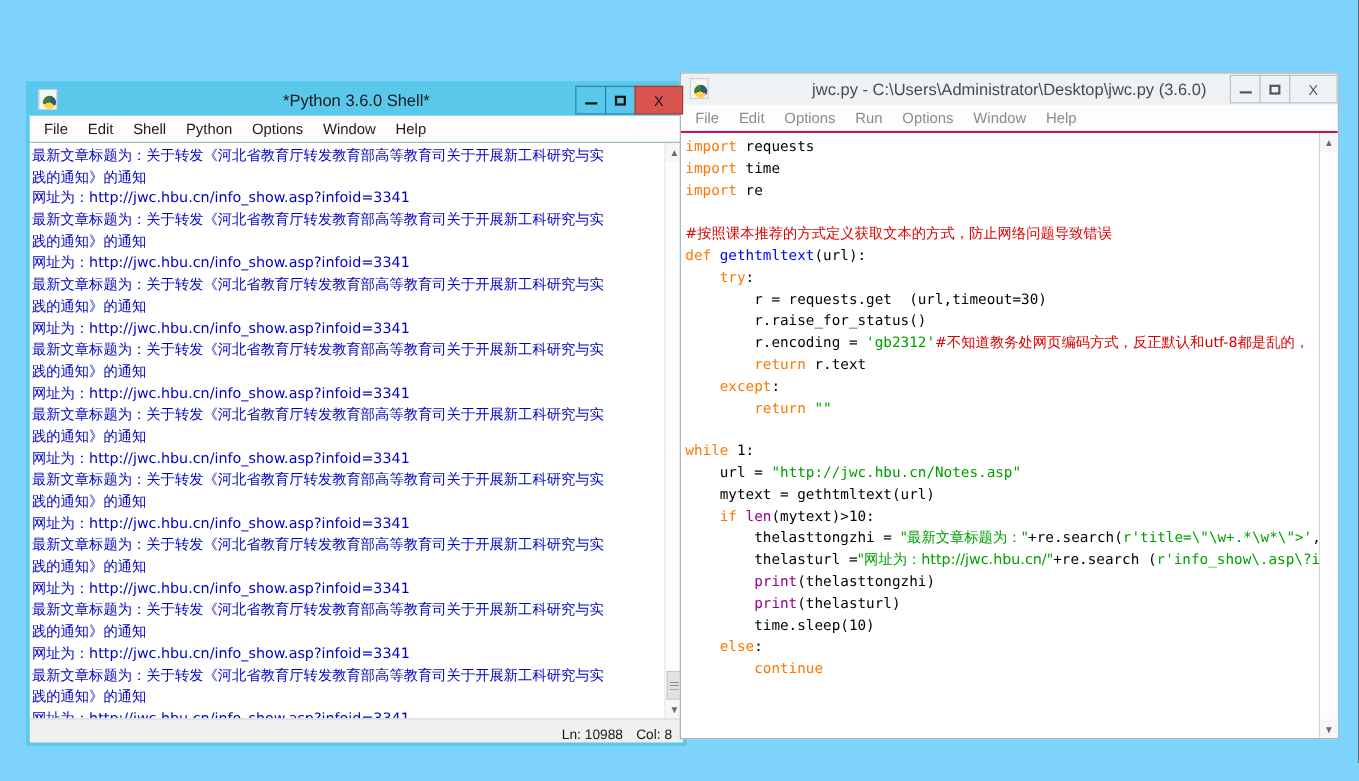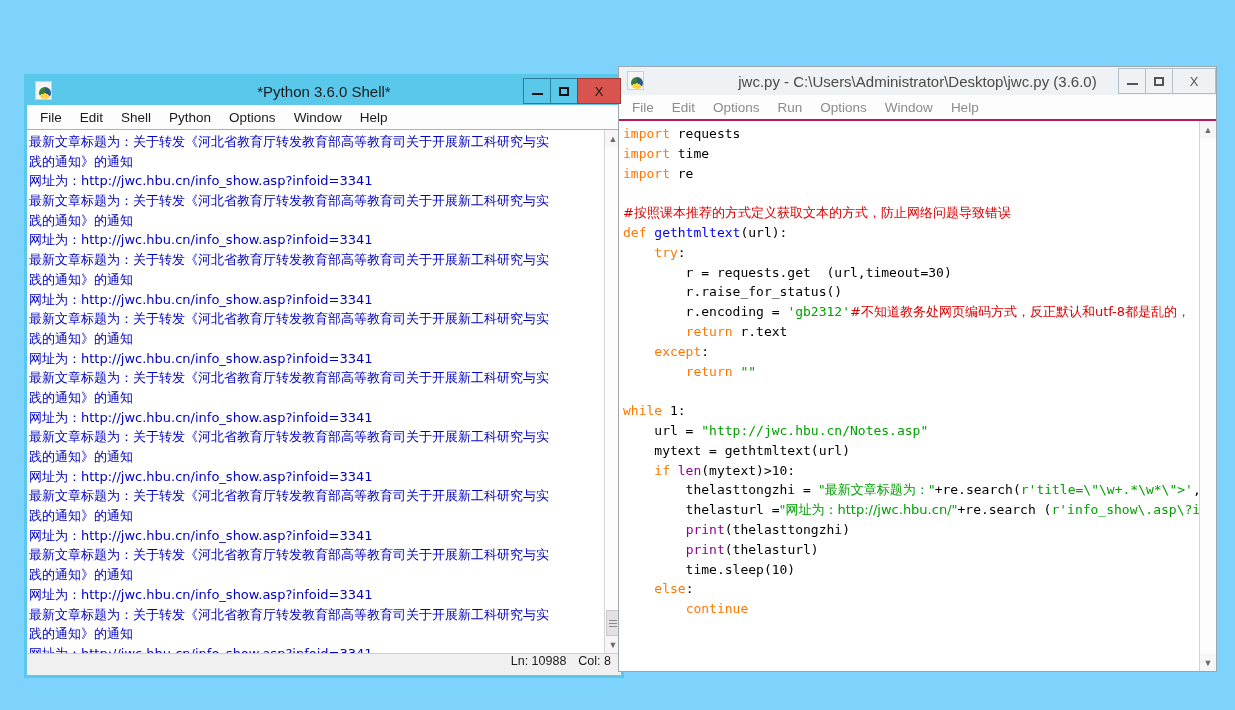--- a/index.html
+++ b/index.html
@@ -81,21 +81,21 @@
   .sb-thumb {
     position: absolute; left: 1px; right: 1px;
     background: #e2e2e2; border: 1px solid #c8c8c8;
     display: flex; align-items: center; justify-content: center;
   }
   .sb-grip { width: 8px; height: 7px;
     background: repeating-linear-gradient(to bottom,#8a8a8a 0 1px,transparent 1px 3px); }
 
   .statusbar {
     height: 22px; flex: none; background: #f0f0f0; border-top: 1px solid #cfcfcf;
-    display: flex; align-items: flex-start; justify-content: flex-end; padding-right: 10px;
+    display: flex; align-items: flex-end; justify-content: flex-end; padding-right: 10px;
     font-size: 12.5px; color: #1b1b1b; gap: 12px;
   }
 
   
   #shell-window {
     left: 24px; top: 74px; width: 600px; height: 604px;
     border: 3px solid #5ac8eb; background: #5ac8eb;
   }
   #shell-window .textpane { padding: 2px 0 0 2px; }
   .shell-line { font-size: 13px; line-height: 19.7px; color: #0000c0; height: 19.7px; }

